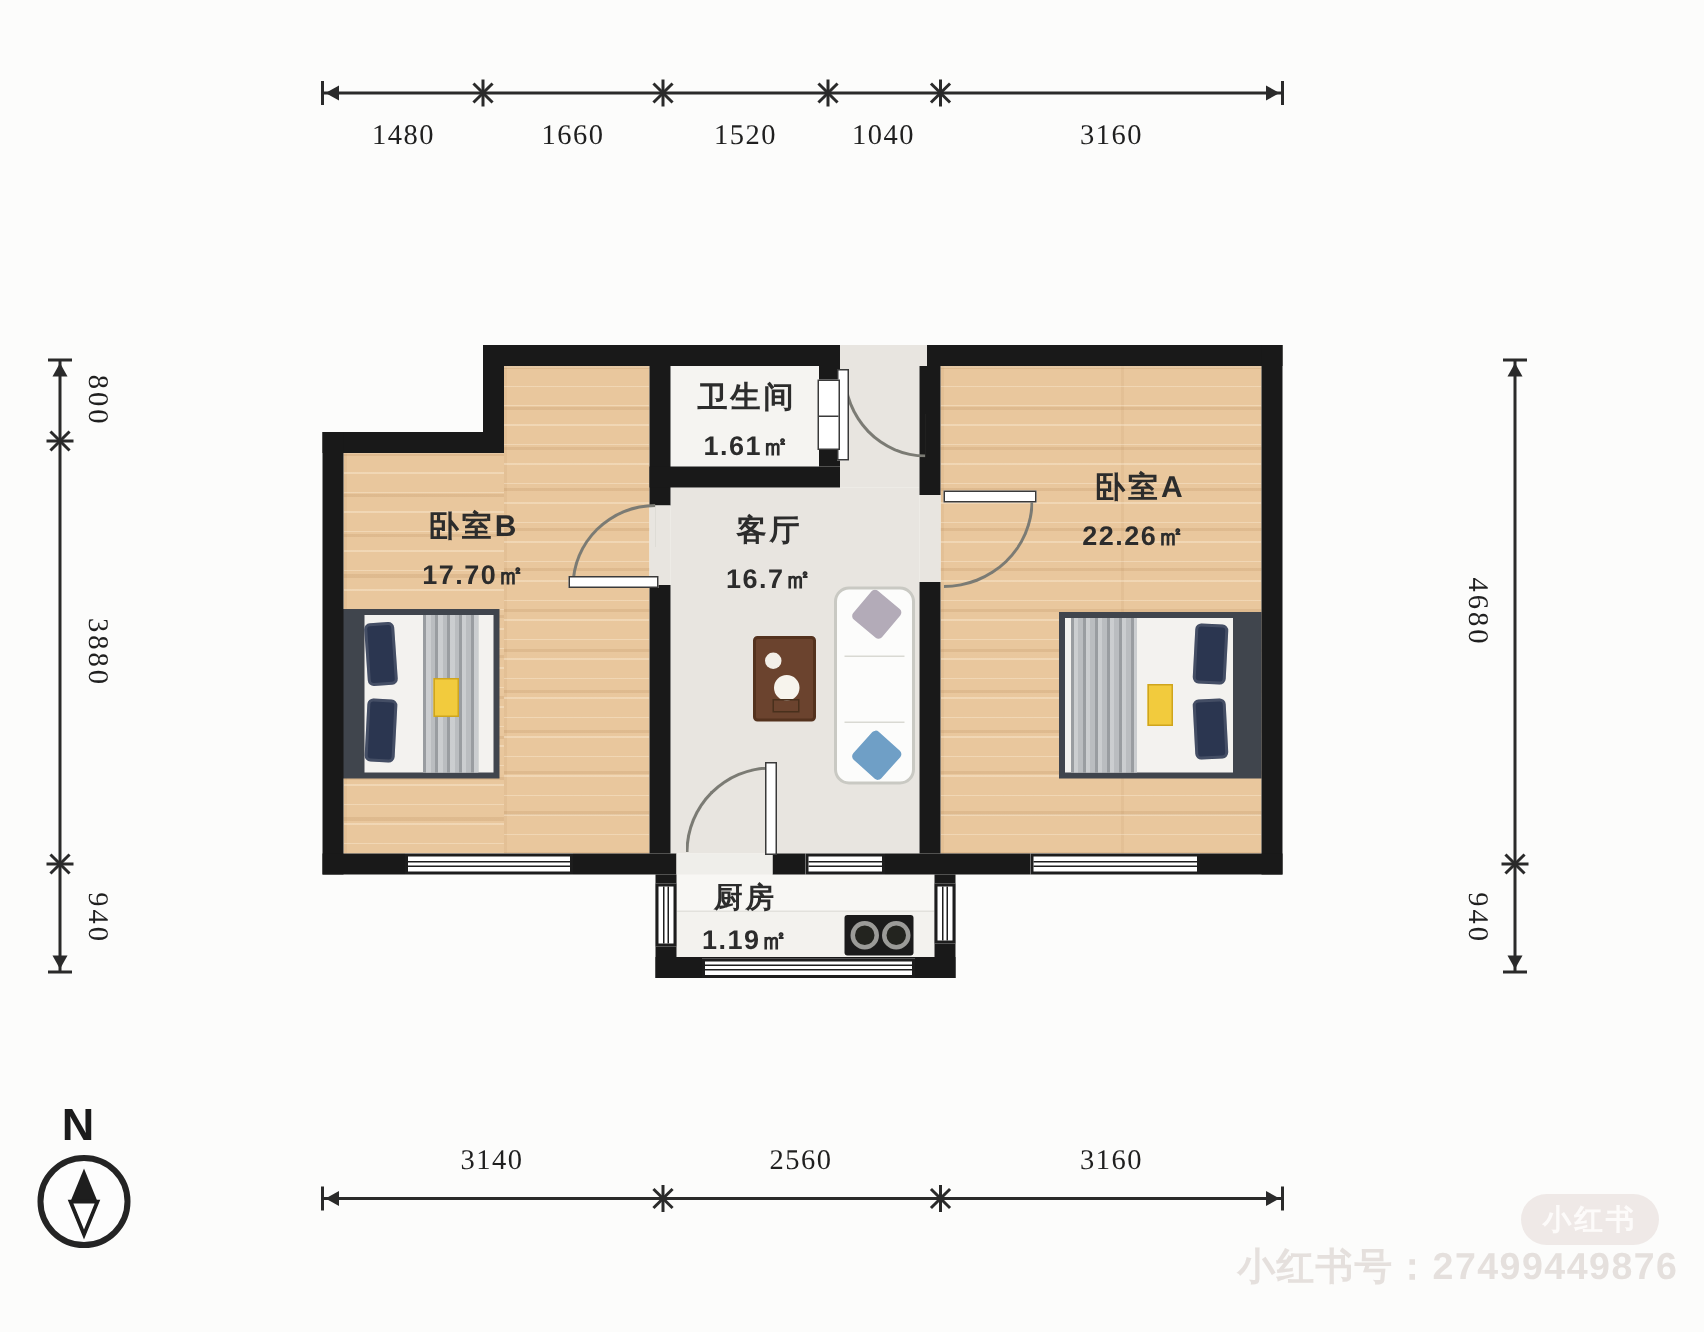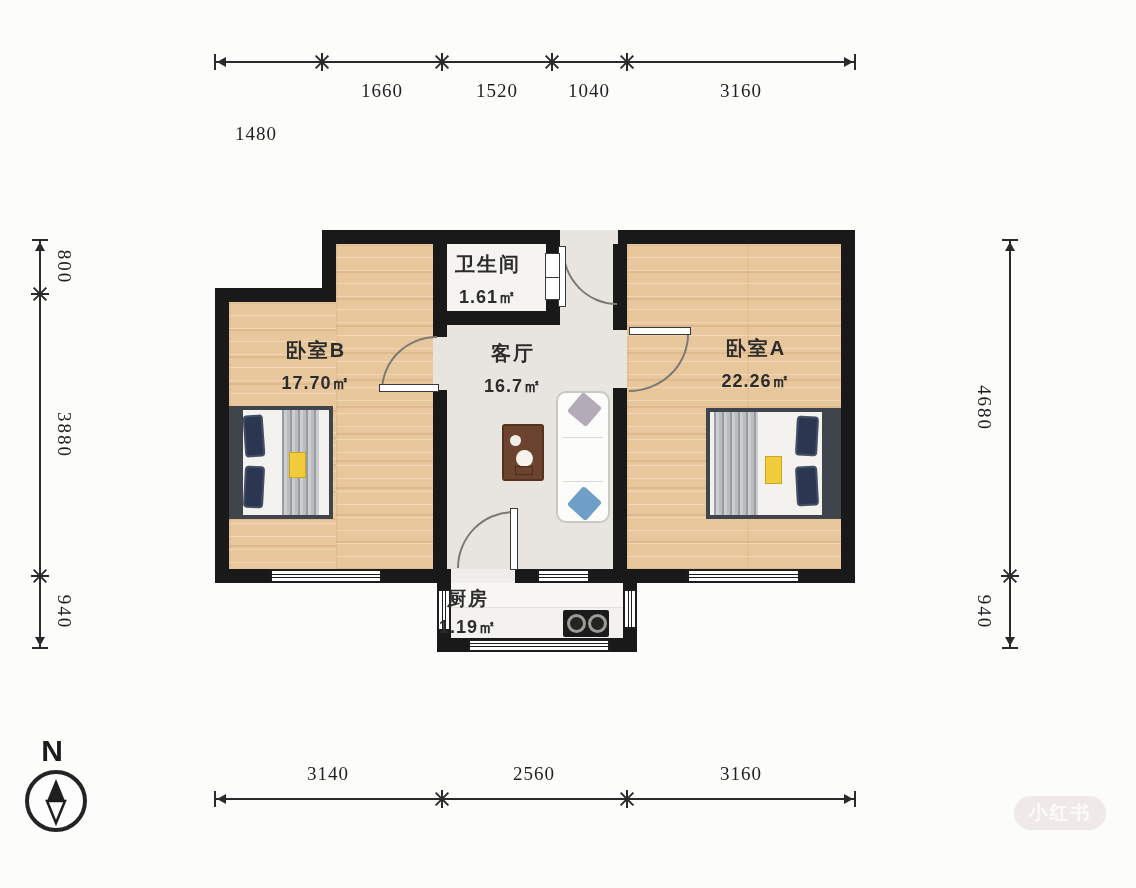--- a/index.html
+++ b/index.html
@@ -170,33 +170,33 @@
   <div class="winh" style="left:537px;top:569px;width:53px;height:14px;"></div>
   <div class="winh" style="left:687px;top:569px;width:113px;height:14px;"></div>
   <div class="winv" style="left:437px;top:589px;width:14px;height:42px;"></div>
   <div class="winv" style="left:623px;top:589px;width:14px;height:40px;"></div>
   <div class="winh" style="left:468px;top:639px;width:142px;height:13px;"></div>
 
   <div class="room-label" style="left:316px;top:366px;">
     <div class="rname">卧室B</div>
     <div class="rarea">17.70㎡</div>
   </div>
-  <div class="room-label" style="left:488px;top:280px;text-align:center;">
+  <div class="room-label" style="left:498px;top:280px;text-align:center;">
     <div class="rname">卫生间</div>
     <div class="rarea">1.61㎡</div>
   </div>
   <div class="room-label" style="left:513px;top:369px;">
     <div class="rname">客厅</div>
     <div class="rarea">16.7㎡</div>
   </div>
-  <div class="room-label" style="left:756px;top:364px;">
+  <div class="room-label" style="left:756px;top:340px;text-align:right;">
     <div class="rname">卧室A</div>
     <div class="rarea">22.26㎡</div>
   </div>
-  <div class="room-label" style="left:468px;top:612px;">
+  <div class="room-label" style="left:497px;top:612px;">
     <div class="rname" style="font-size:19px;">厨房</div>
     <div class="rarea" style="margin-top:3px;">1.19㎡</div>
   </div>
 
   <div class="dimline-h" style="left:215px;top:61px;width:640px;"></div>
   <div class="ebar-v" style="left:215px;top:62px;"></div>
   <div class="arr left" style="left:217px;top:62px;"></div>
   <div class="ebar-v" style="left:855px;top:62px;"></div>
   <div class="arr right" style="left:853px;top:62px;"></div>
   <div class="star" style="left:322px;top:62px;">
@@ -212,21 +212,21 @@
   <div class="star" style="left:552px;top:62px;">
       <i></i>
       <i class="b45"></i>
       <i class="b135"></i>
     </div>
   <div class="star" style="left:627px;top:62px;">
       <i></i>
       <i class="b45"></i>
       <i class="b135"></i>
     </div>
-  <div class="dlabel-h" style="left:256px;top:91px;margin-top:43px;">1480</div>
+  <div class="dlabel-h" style="left:269px;top:91px;">1480</div>
   <div class="dlabel-h" style="left:382px;top:91px;">1660</div>
   <div class="dlabel-h" style="left:497px;top:91px;">1520</div>
   <div class="dlabel-h" style="left:589px;top:91px;">1040</div>
   <div class="dlabel-h" style="left:741px;top:91px;">3160</div>
 
   <div class="dimline-h" style="left:215px;top:798px;width:640px;"></div>
   <div class="ebar-v" style="left:215px;top:799px;"></div>
   <div class="arr left" style="left:217px;top:799px;"></div>
   <div class="ebar-v" style="left:855px;top:799px;"></div>
   <div class="arr right" style="left:853px;top:799px;"></div>
@@ -280,14 +280,15 @@
     <div class="nletter" style="left:52px;top:751px;">N</div>
     <div class="ncircle" style="left:25px;top:770px;">
       <svg width="54" height="54" viewBox="0 0 54 54">
         <polygon points="27,5 18,27 36,27" fill="#1e1e1e"></polygon>
         <polygon points="27,49 18,27 36,27" fill="#fdfdfd" stroke="#1e1e1e" stroke-width="2.5"></polygon>
       </svg>
     </div>
   </div>
 
   <div class="wm-badge" style="left:1014px;top:796px;">小红书</div>
+  <div class="wm-text" style="left:972px;top:844px;">小红书号：27499449876</div>
 
 </div>
 
 </body></html>

